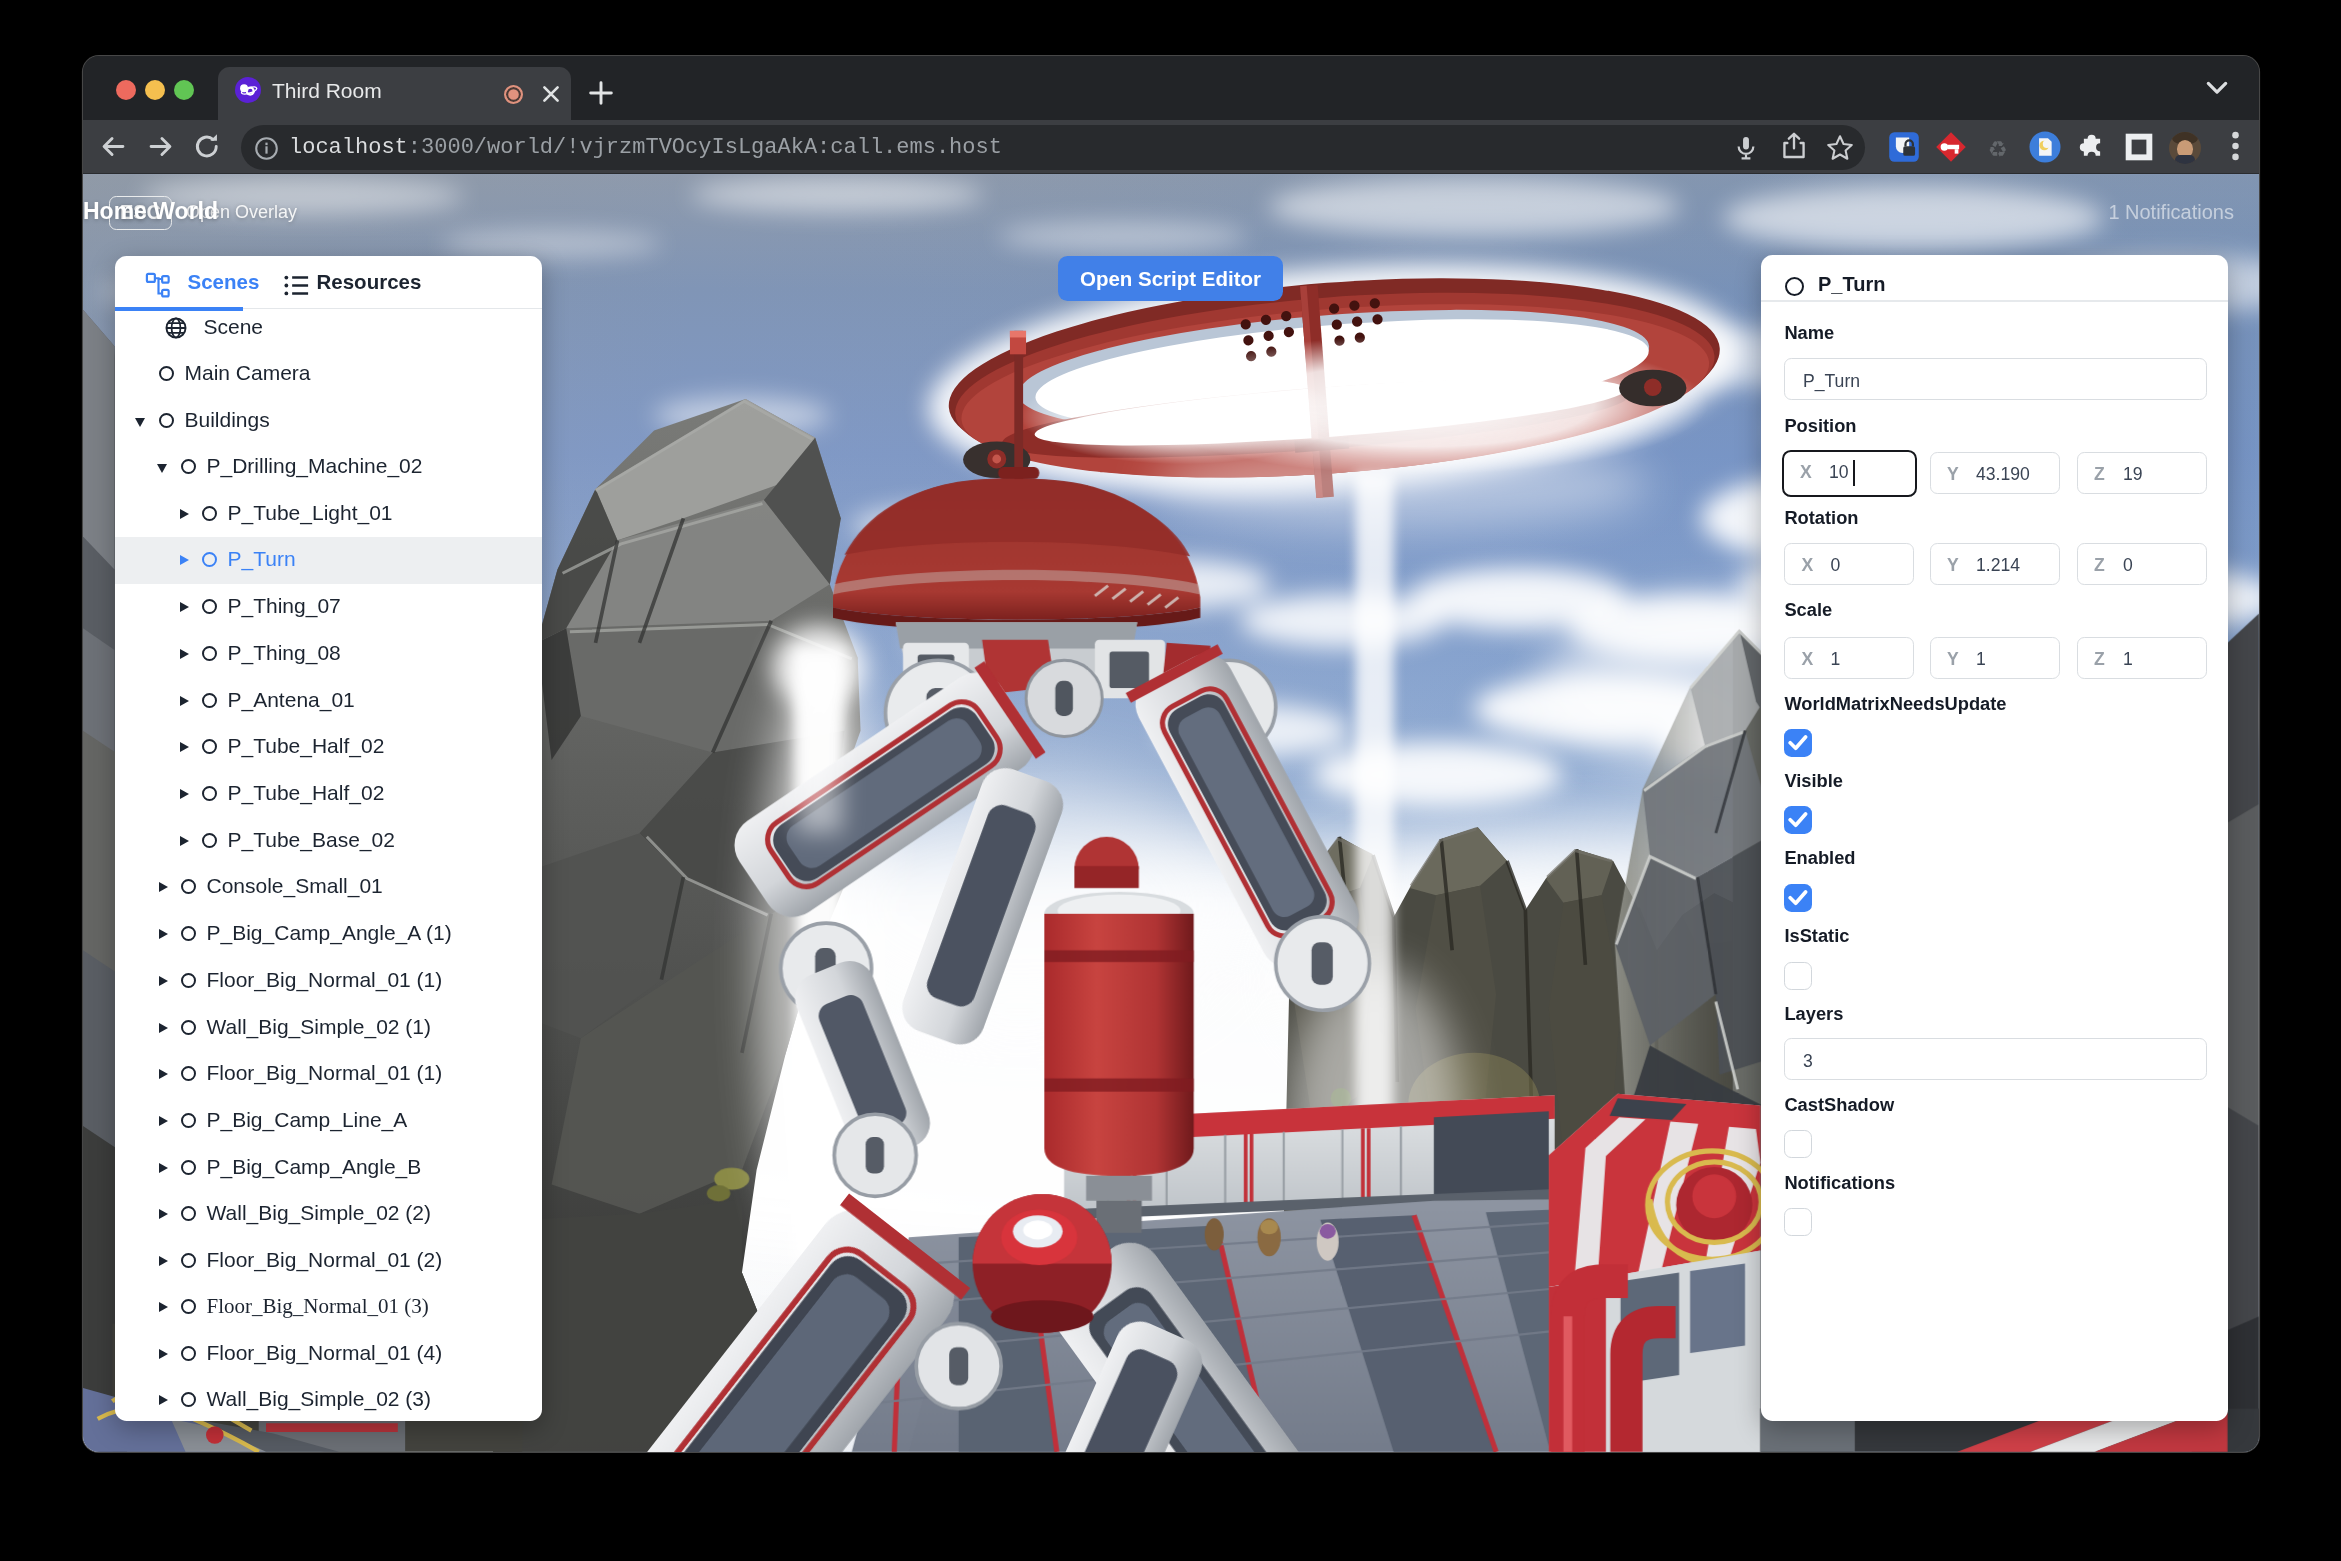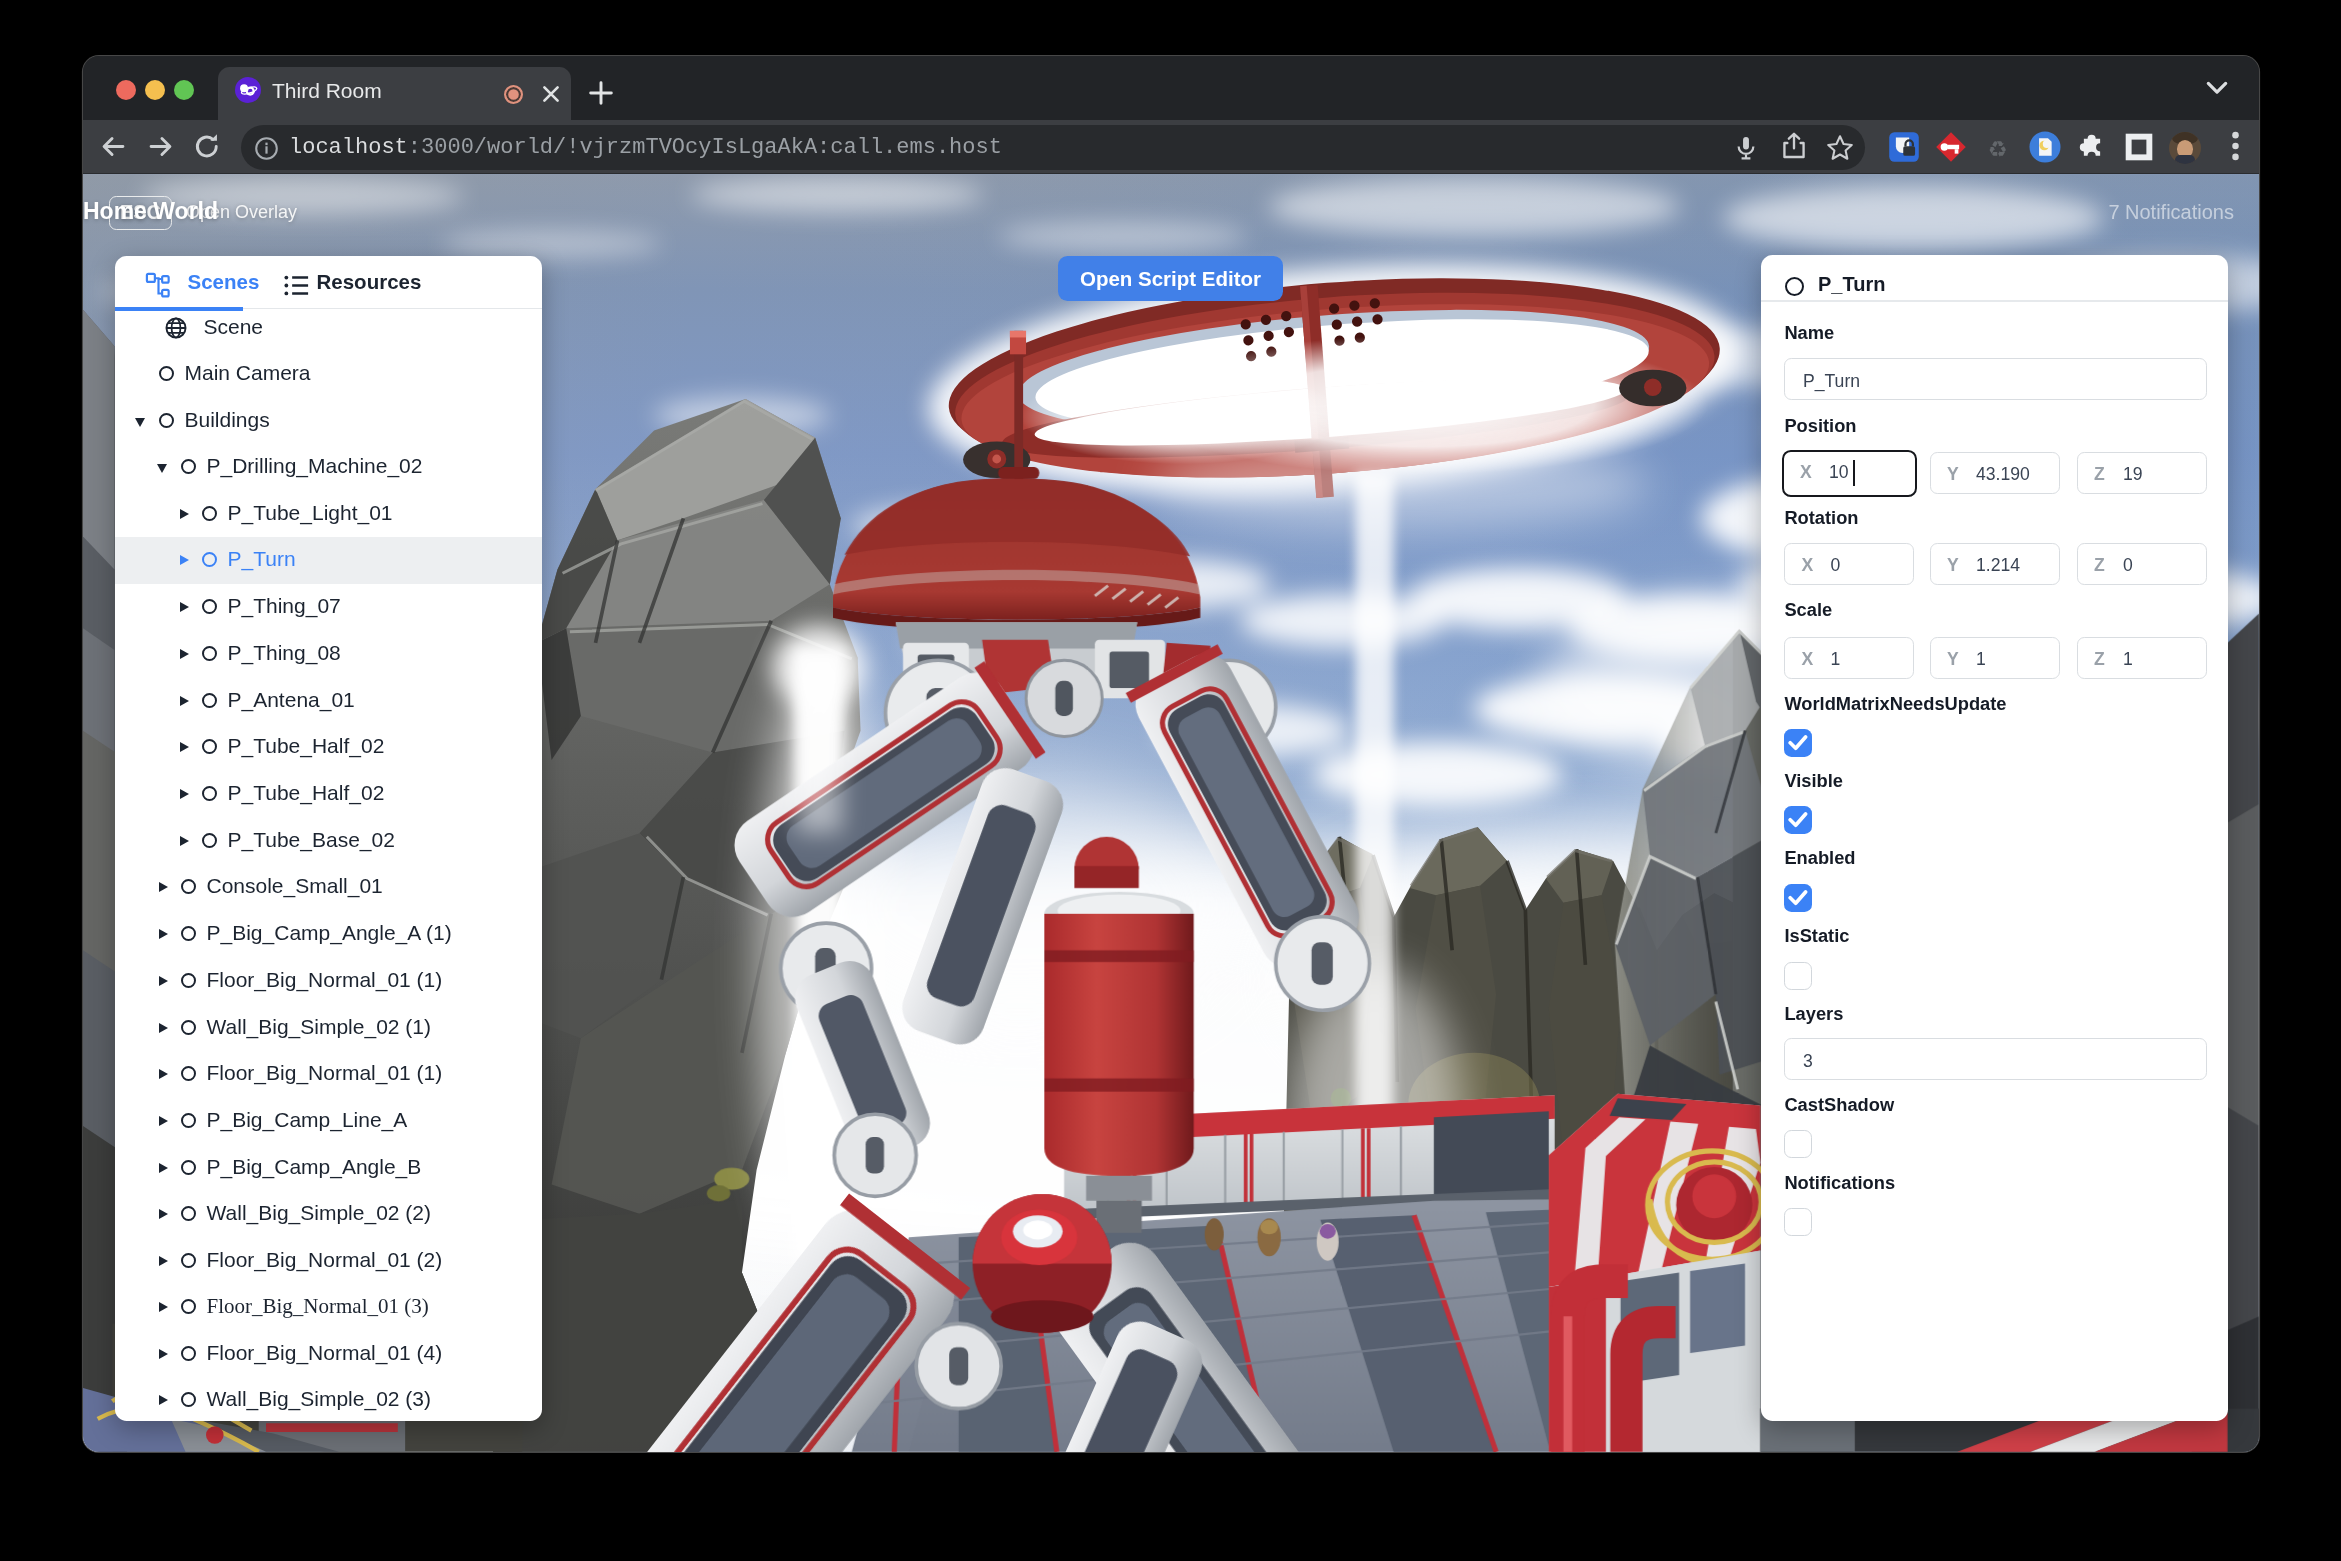--- a/index.html
+++ b/index.html
@@ -615,21 +615,21 @@
 <path d="M150,1700 L260,1720 L350,1745 L250,1745 Z" fill="#565b63"></path>
 <g fill="none" stroke="#d9ba4e" stroke-width="6">
   <path d="M40,1676 Q90,1640 150,1672 Q190,1692 230,1716"></path>
   <path d="M20,1700 Q80,1668 150,1700 Q200,1722 240,1745"></path>
 </g>
 <circle cx="180" cy="1722" r="12" fill="#c23038"></circle>
 </svg>
     <div class="ovl" id="esc">ESC</div>
     <div class="ovl" id="openoverlay">Open Overlay</div>
     <div class="ovl" id="hw">Home World</div>
-    <div class="ovl" id="notif">7 Notifications</div>
+    <div class="ovl" id="notif">1 Notifications</div>
     <div id="scriptbtn">Open Script Editor</div>
     <div class="panel" id="lpanel">
       <div id="ltabs">
         <svg class="tabico" style="left:29px;" width="29" height="29" viewBox="0 0 40 40">
           <rect x="4" y="4" width="11" height="11" rx="2" fill="none" stroke="#3b82f6" stroke-width="3"></rect>
           <rect x="25" y="7" width="9" height="9" rx="2" fill="none" stroke="#3b82f6" stroke-width="3"></rect>
           <rect x="25" y="26" width="9" height="9" rx="2" fill="none" stroke="#3b82f6" stroke-width="3"></rect>
           <path d="M15 10 L20 10 L20 31 L25 31 M20 11 L25 11" fill="none" stroke="#3b82f6" stroke-width="3"></path>
         </svg>
         <span class="t1">Scenes</span>

